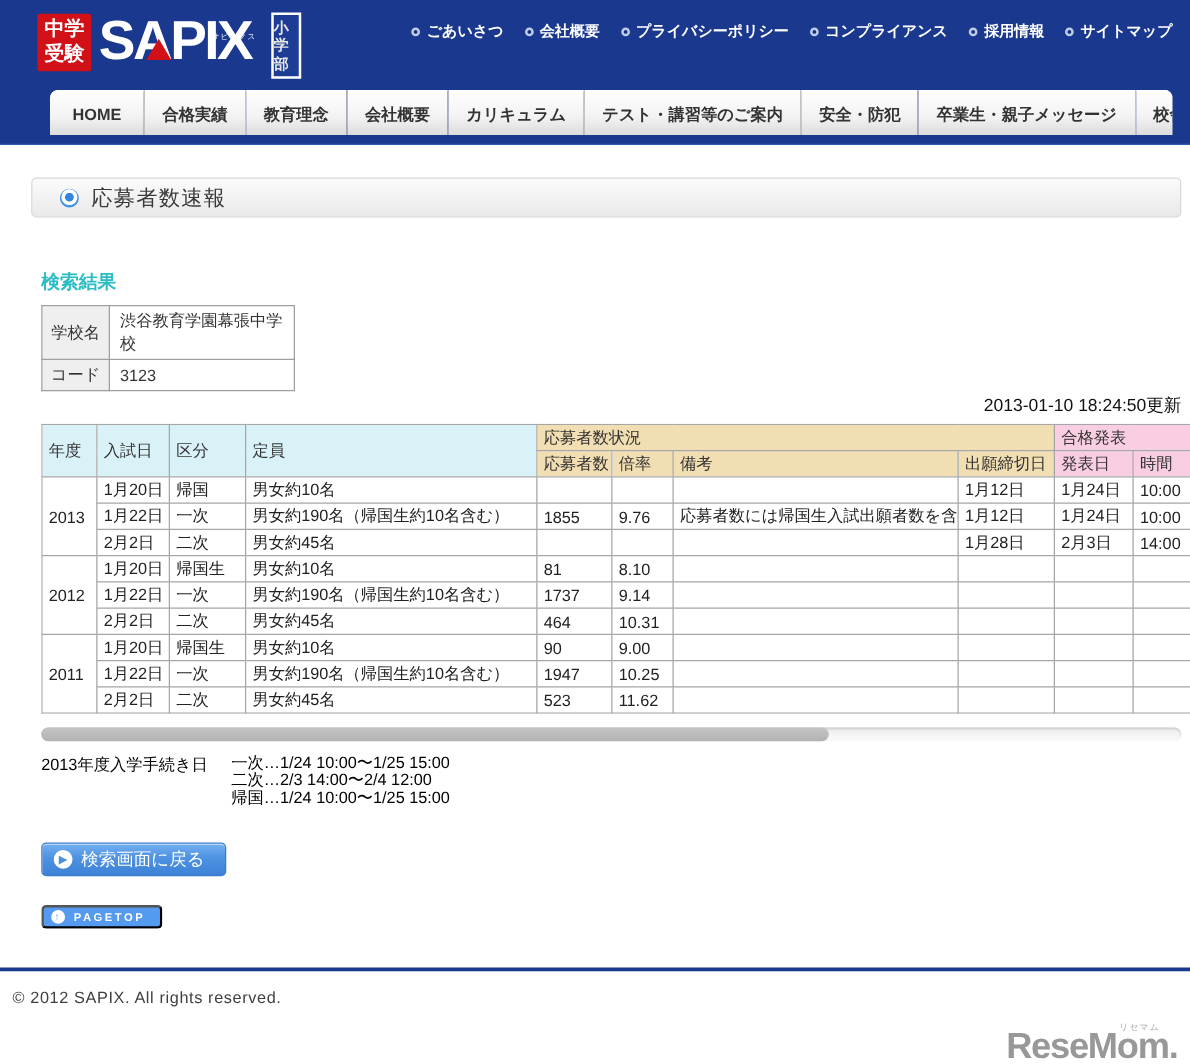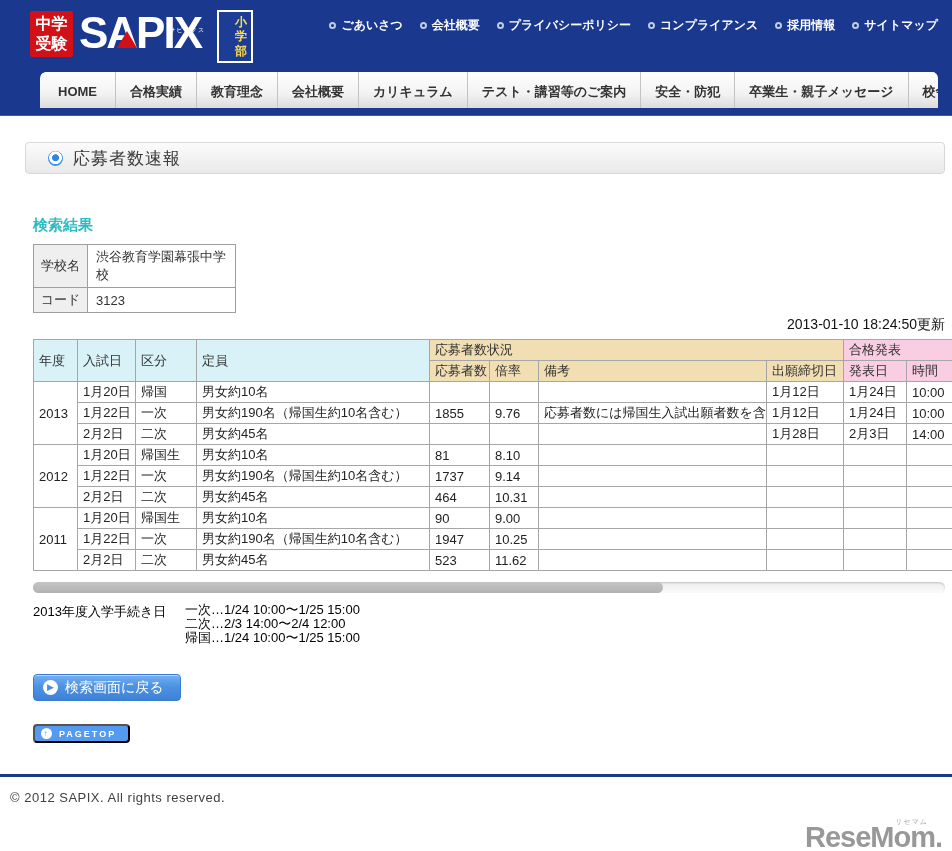--- a/index.html
+++ b/index.html
@@ -14,22 +14,22 @@
     font-size:16px; line-height:1.25; text-align:center; padding:3px 2px;
     word-break:break-all; border-radius:2px; margin-top:2px; }
   .logo-wordmark { position:relative; color:#fff; font-weight:bold; font-size:44px;
     letter-spacing:-2px; line-height:48px; padding:0 16px 0 6px; font-style:normal;text-align:right; }
   .logo-tri { position:absolute; left:44px; bottom:9px; width:0; height:0;
     border-left:10px solid transparent; border-right:10px solid transparent;
     border-bottom:17px solid #d11018; }
   .logo-sub { position:absolute; right:12px; bottom:3px; font-size:6px;
     letter-spacing:1px; color:#fff; font-weight:normal; }
   .logo-badge-blue { width:24px; background:#1c3c96; border:2px solid #fff;
-    color:#fde047; font-size:12px; font-weight:bold; line-height:1.2;
-    text-align:left; word-break:break-all; padding:3px 16px; margin-top:1px; }
+    color:#e5e5e5; font-size:12px; font-weight:bold; line-height:1.2;
+    text-align:left; word-break:break-all; padding:3px 0; margin-top:1px; }
   .top-links { position:absolute; right:14px; top:17px; display:flex; gap:17px; }
   .top-link { display:flex; align-items:center; gap:5px; color:#fff; font-size:12px;
     cursor:pointer;font-weight:bold; }
   .link-bullet { width:7px; height:7px; border-radius:50%; background:#16307a;
     border:2px solid #bfcbea; display:inline-block; }
   .main-nav { position:absolute; left:40px; right:14px; top:72px; height:36px;
     display:flex; overflow:hidden; border-radius:6px 6px 0 0; }
   .nav-tab { height:40px; line-height:40px; padding:0 14px; font-size:13px;
     font-weight:bold; color:#333; cursor:pointer; white-space:nowrap;
     background:linear-gradient(#ffffff 0%,#f2f2f2 55%,#dcdcdc 90%,#cfcfcf 100%);

